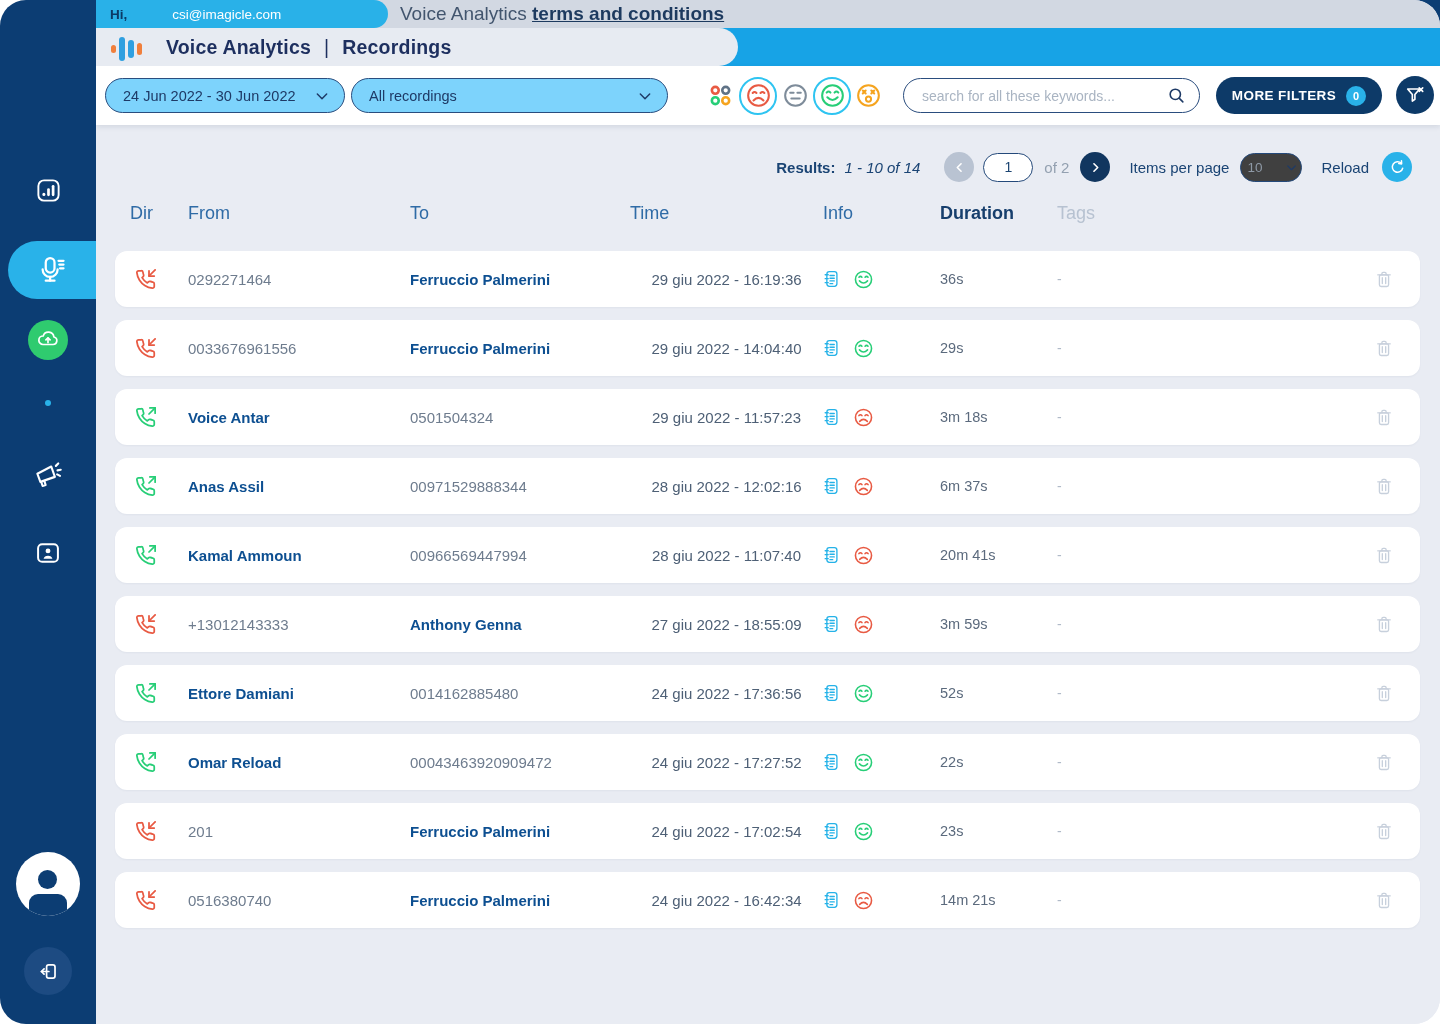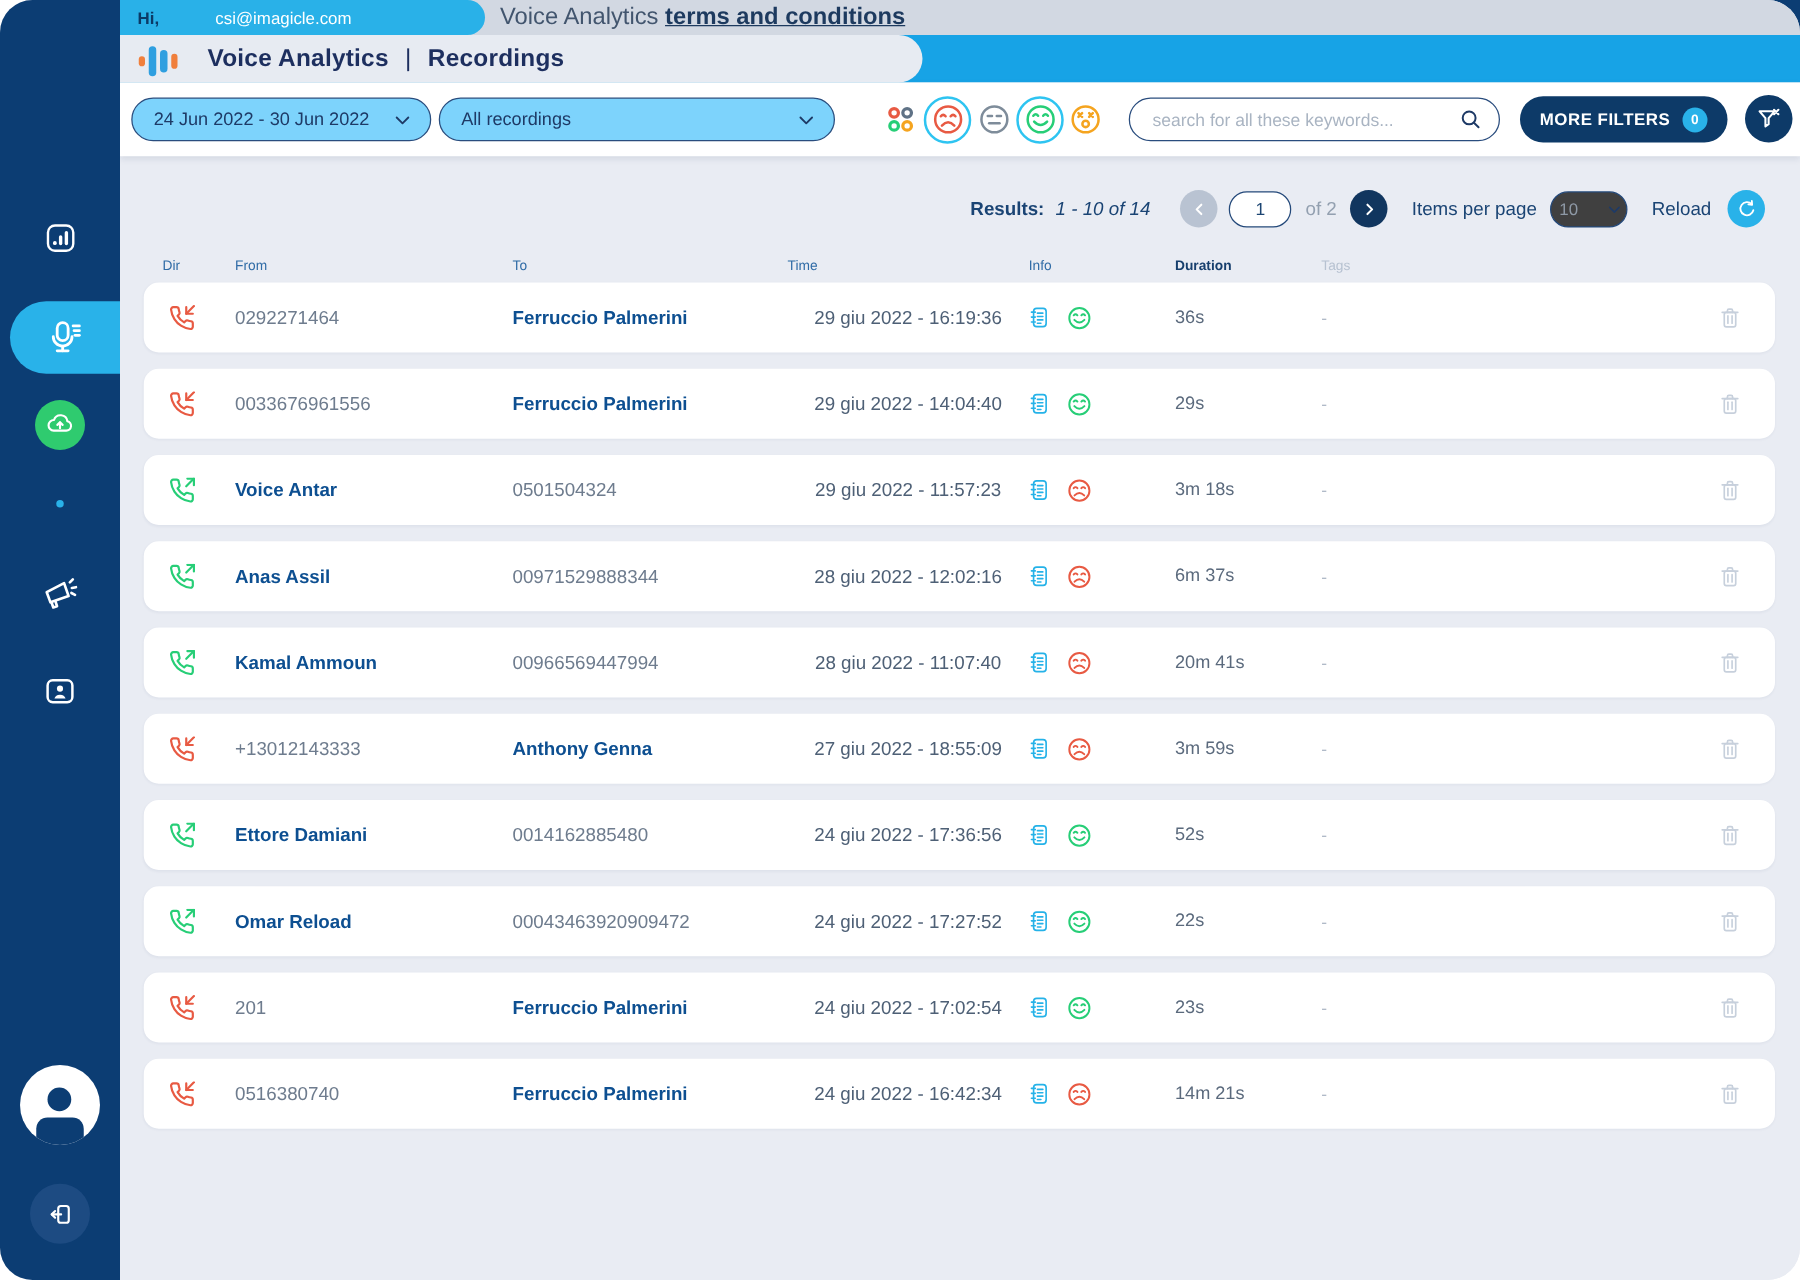--- a/index.html
+++ b/index.html
@@ -66,21 +66,21 @@
   .pgcircle.prev{background:#b9c3d2;margin-left:24px;cursor:default;}
   .pgcircle.next{background:#11365f;margin-left:11px;}
   .pageinput{margin-left:9px;width:50px;height:29px;box-sizing:border-box;border:1.6px solid #24497a;border-radius:15px;text-align:center;font-size:14px;color:#1c4572;font-family:inherit;outline:none;background:#fff;}
   .oftotal{margin-left:11px;color:#93a0b0;}
   .ipp-label{margin-left:19px;}
   .ipp-pill{margin-left:11px;width:62px;height:29px;box-sizing:border-box;border:1.6px solid #24497a;border-radius:15px;background:#404040;display:flex;align-items:center;justify-content:flex-start;gap:23px;font-size:13.5px;color:#8e99a6;cursor:pointer;font-family:inherit;}
   .reload-label{margin-left:19px;}
   .reload-btn{margin-left:13px;width:30px;height:30px;border-radius:50%;border:none;background:#29b2e9;display:flex;align-items:center;justify-content:center;cursor:pointer;}
 
   .grid{display:grid;grid-template-columns:73px 222px 220px 193px 117px 117px 1fr 46px;align-items:center;}
-  .thead{height:24px;margin-bottom:1px;font-size:11px;font-weight:500;}
+  .thead{height:24px;margin-bottom:26px;font-size:18px;font-weight:500;}
   .thead .hc{color:#2f6ba6;}
   .thead .hc.dir{padding-left:15px;}
   .thead .hc.dur{color:#173f6d;font-weight:600;}
   .thead .hc.tags{color:#b7c2d1;}
   .trow{height:56px;background:#ffffff;border-radius:12px;margin-bottom:13px;box-shadow:0 1px 2px rgba(30,50,90,.05);}
   .c-dir{padding-left:20px;display:flex;align-items:center;}
   .c-from,.c-to{font-size:15px;color:#6e7c8e;}
   .bold-name{color:#0d4f91;font-weight:700;}
   .c-time{font-size:15px;color:#4e6076;text-align:center;}
   .c-info{display:flex;align-items:center;gap:13px;}

